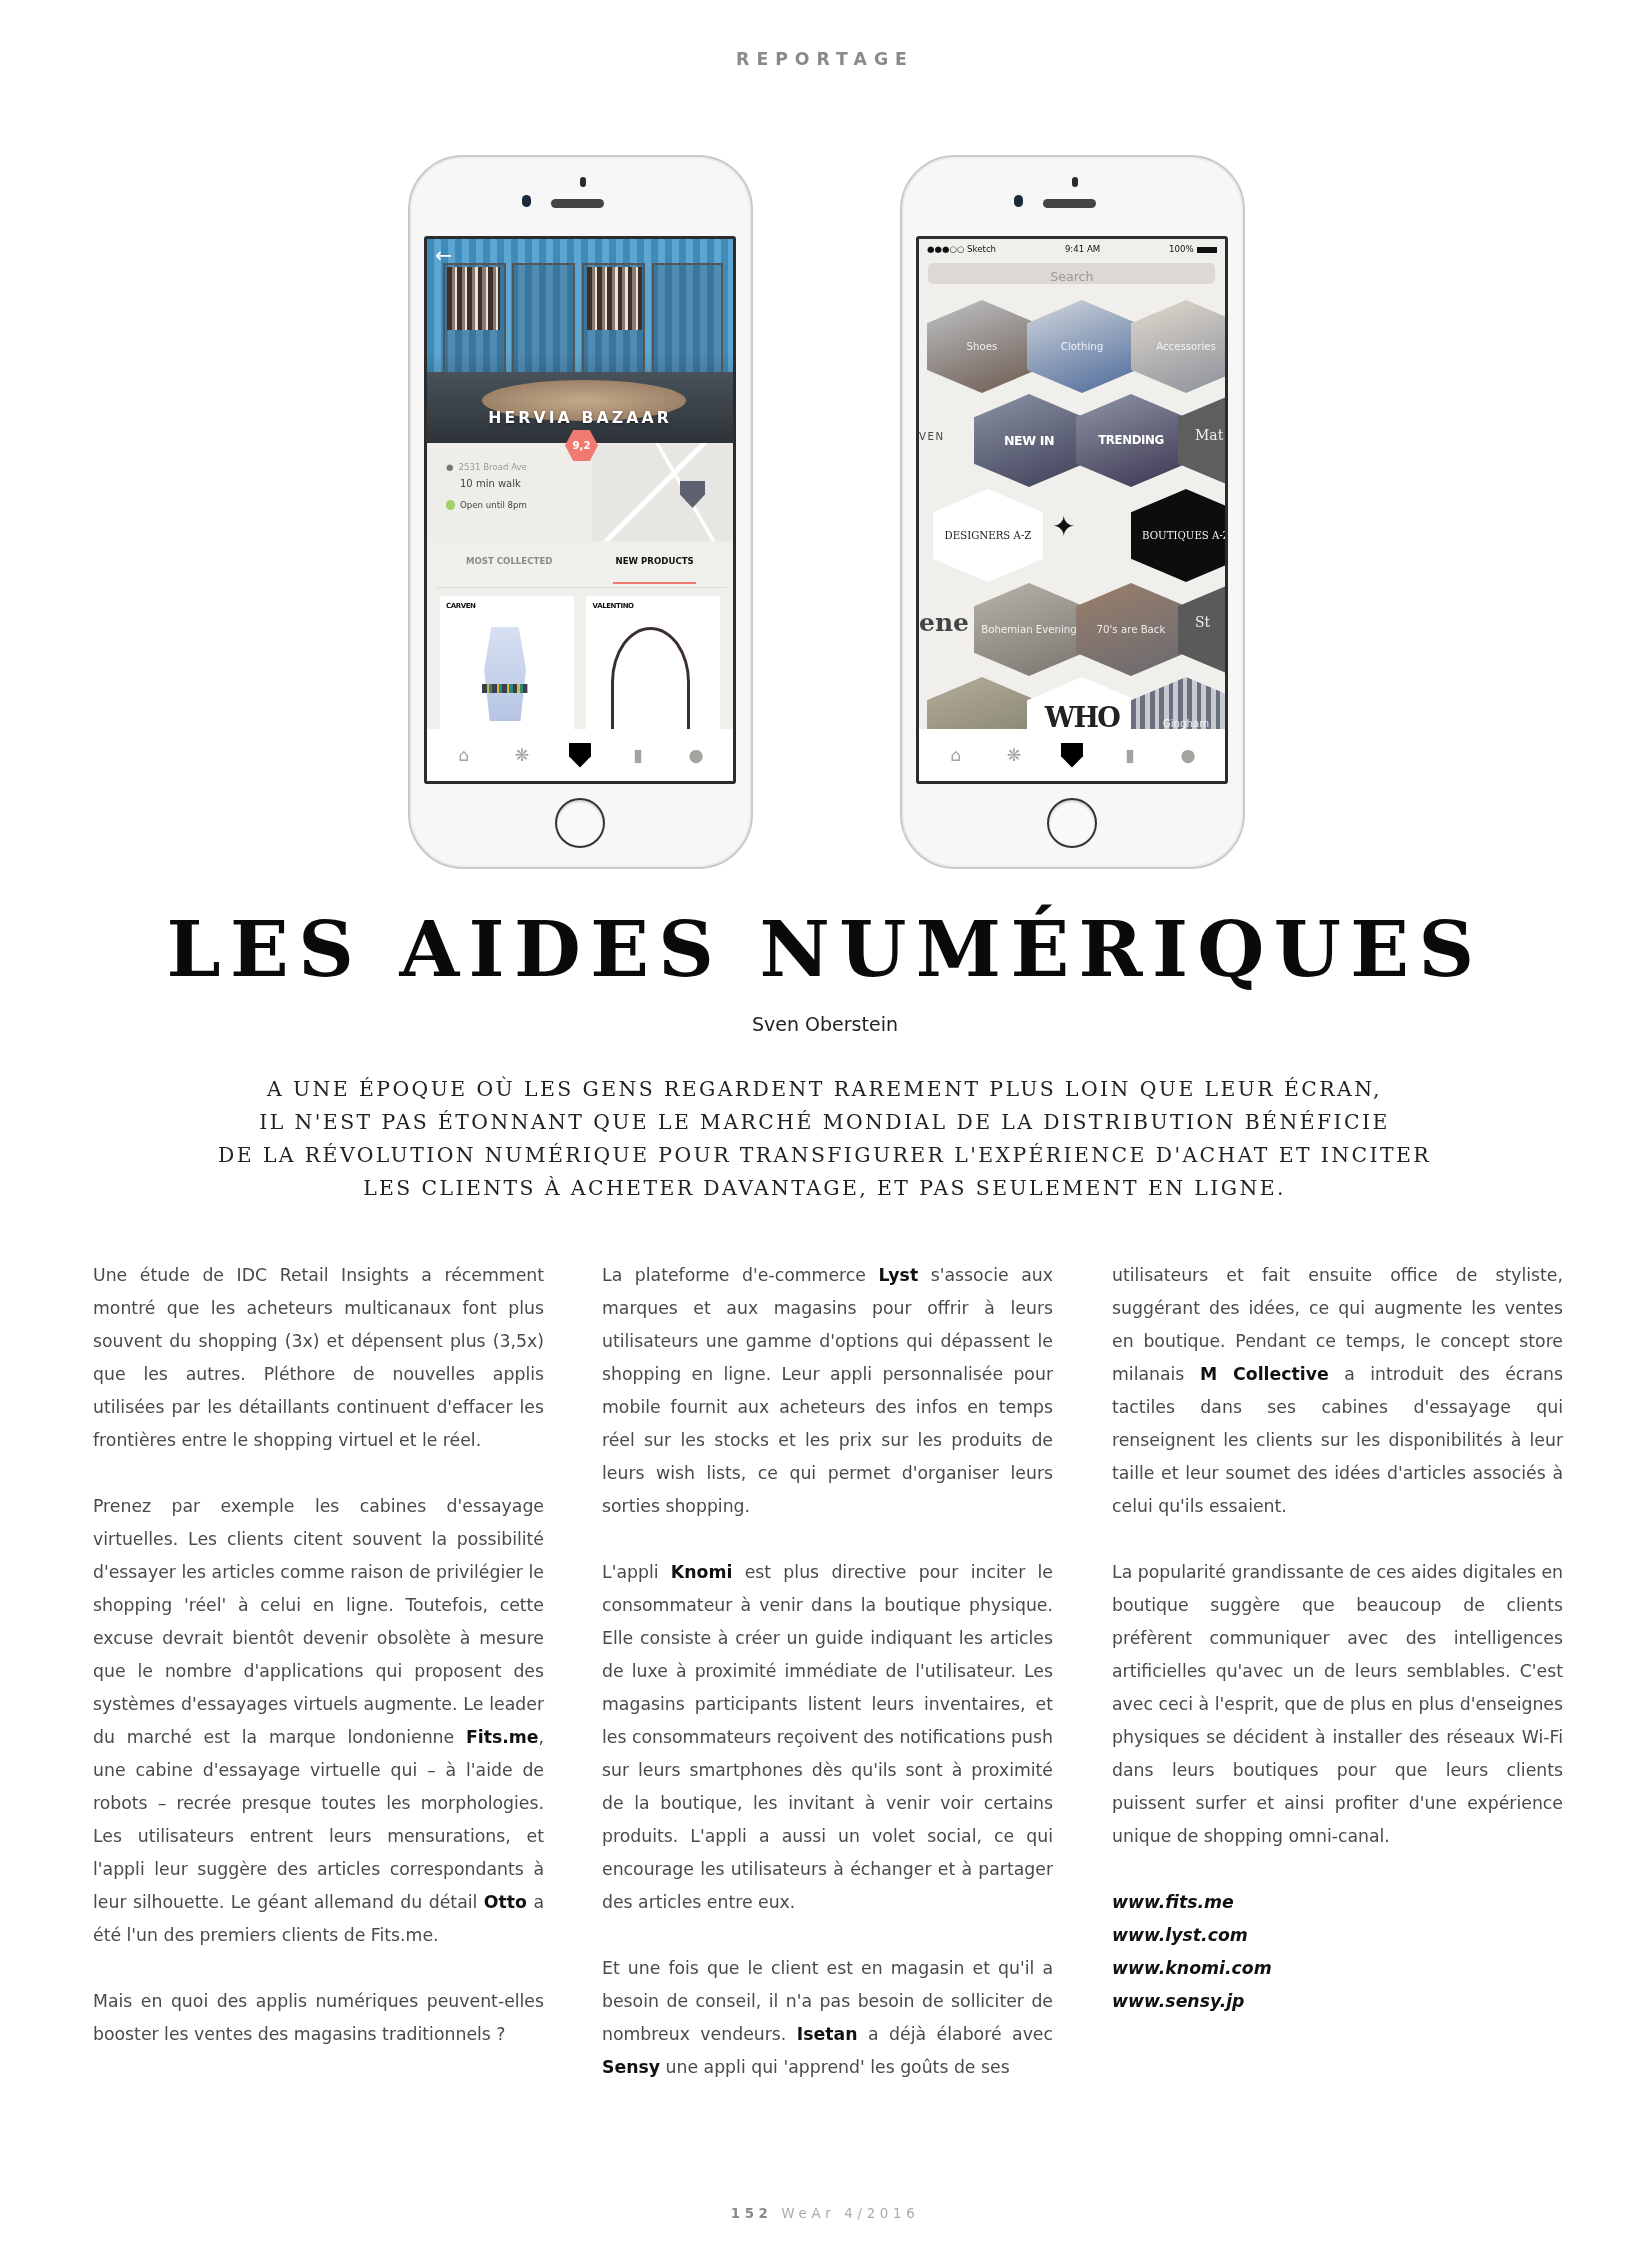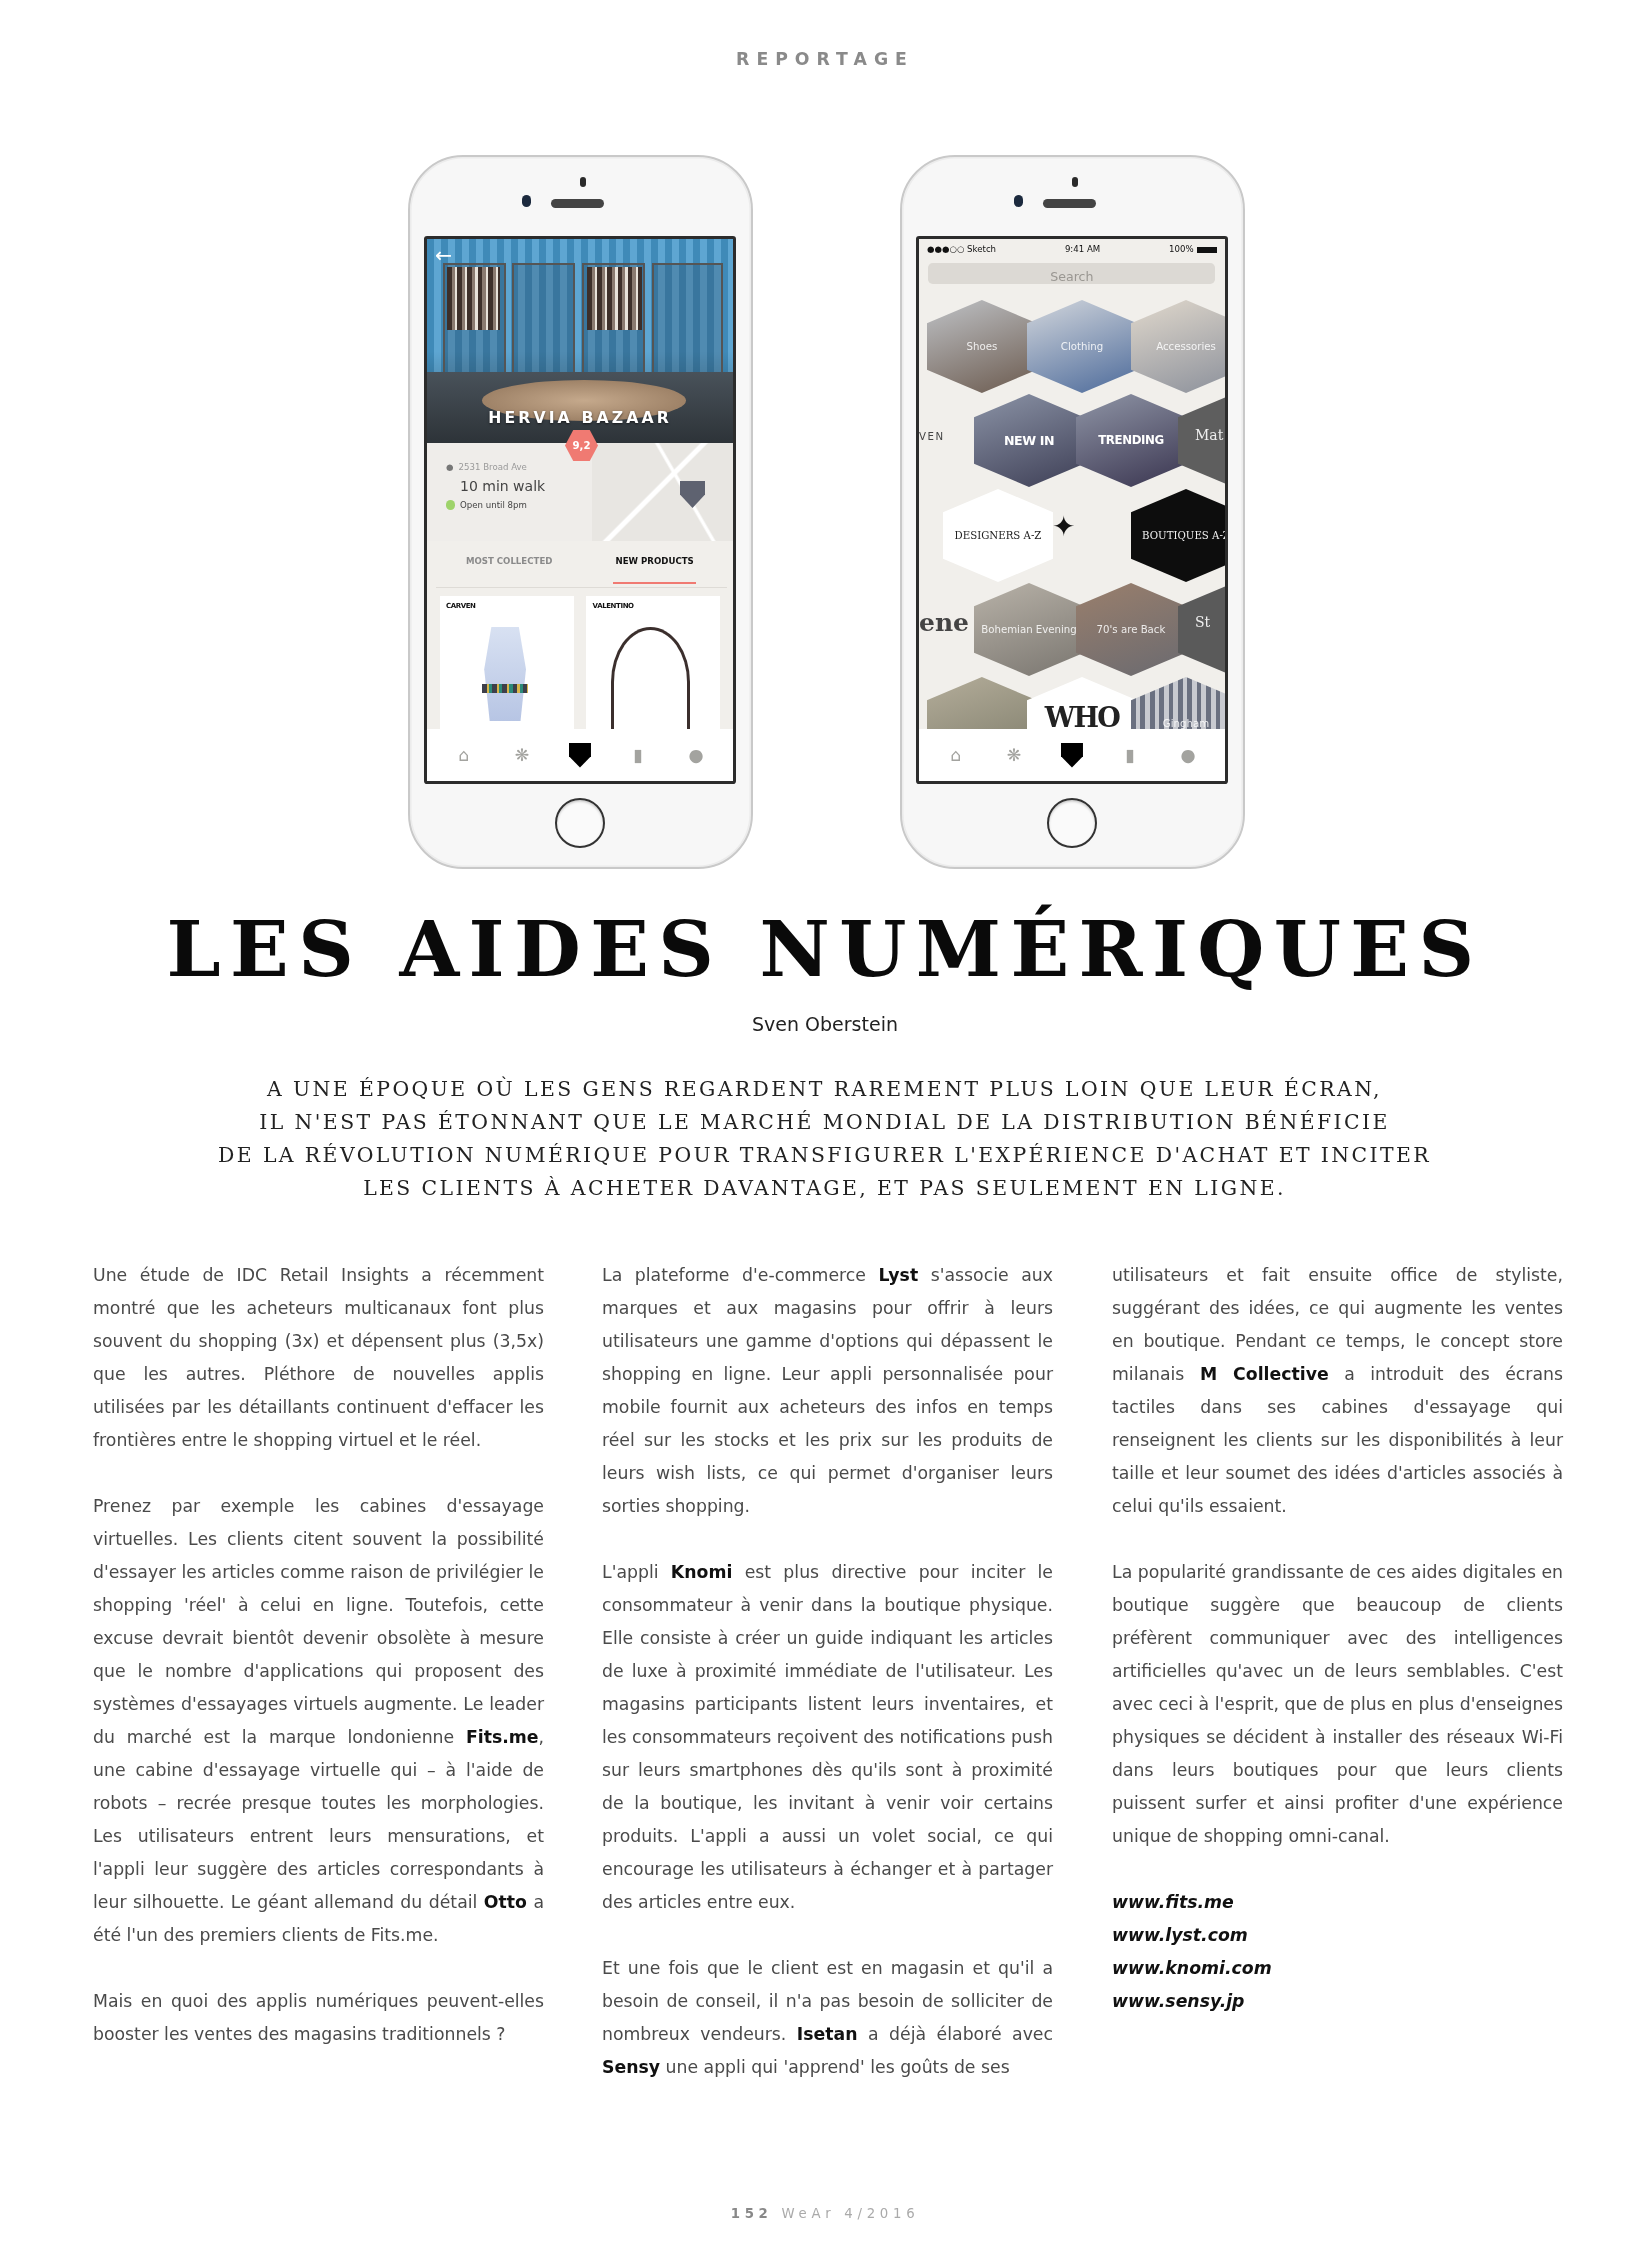--- a/index.html
+++ b/index.html
@@ -58,21 +58,21 @@
   .info { position: absolute; top: 204px; left: 0; width: 100%; height: 98px; background: #efedea; }
   .info .map {
     position: absolute; right: 0; top: 0; width: 141px; height: 98px;
     background:
       linear-gradient(135deg, transparent 45%, #ffffff 46%, #ffffff 48%, transparent 49%),
       linear-gradient(60deg, transparent 60%, #ffffff 61%, #ffffff 62%, transparent 63%),
       #e8e6e2;
   }
   .info .pin { position: absolute; right: 28px; top: 38px; width: 25px; height: 27px; background: #5e6270; clip-path: polygon(0 0,100% 0,100% 50%,50% 100%,0 50%); }
   .info .addr { position: absolute; left: 19px; top: 19px; font-size: 8.6px; color: #9a9a9a; }
-  .info .walk { position: absolute; left: 33px; top: 35px; font-size: 14px; color: #444; }
+  .info .walk { position: absolute; left: 33px; top: 35px; font-size: 10px; color: #444; }
   .info .open { position: absolute; left: 19px; top: 57px; font-size: 8.6px; color: #444; display: flex; align-items: center; gap: 4.7px; }
   .info .dot { width: 9.4px; height: 9.4px; border-radius: 50%; background: #9ed36a; }
   .info .loc-icon { display: inline-block; width: 7.9px; color: #777; margin-right: 4.7px; }
   .tabs { position: absolute; top: 302px; left: 9.4px; width: 291px; height: 47px; border-bottom: 0.8px solid #dedbd6; display: flex; }
   .tabs .tab { flex: 1; text-align: center; font-size: 8.6px; font-weight: bold; line-height: 12.6px; padding-top: 14px; color: #8a8a8a; position: relative; }
   .tabs .tab.active { color: #111; }
   .tabs .tab.active::after { content: ""; position: absolute; left: 31px; right: 31px; bottom: 3.1px; height: 2.4px; background: #f07a72; }
   .cards { position: absolute; top: 357px; left: 12.6px; right: 12.6px; height: 133px; display: flex; gap: 12.6px; }
   .card { flex: 1; background: #fff; position: relative; overflow: hidden; }
   .card .brand { position: absolute; top: 6.3px; left: 6.3px; font-size: 7px; font-weight: bold; color: #111; letter-spacing: -0.4px; }
@@ -201,21 +201,21 @@
     <div class="hex photo" style="left:7.9px;top:61px;background:linear-gradient(160deg,#bfc2c6,#6b5a4e);">Shoes</div>
     <div class="hex photo" style="left:108px;top:61px;background:linear-gradient(160deg,#d2d6dc,#4c6a9a);">Clothing</div>
     <div class="hex photo" style="left:212px;top:61px;background:linear-gradient(160deg,#e0d8cc,#8a8f9a);">Accessories</div>
 
     <div class="edge-text" style="left:0;top:192px;font-size:10.2px;letter-spacing:1.6px;font-family:'DejaVu Sans',sans-serif;">VEN</div>
     <div class="hex bold-label" style="left:55px;top:155px;background:linear-gradient(160deg,#8b93a6,#3e3f56);">NEW IN</div>
     <div class="hex bold-label" style="left:157px;top:155px;background:linear-gradient(160deg,#8f95a6,#3a3550);font-size:11.8px;">TRENDING</div>
     <div class="hex photo" style="left:259px;top:155px;background:#5e5e5e;"></div>
     <div class="edge-text" style="left:276px;top:188px;font-size:14px;color:#eee;">Mat</div>
 
-    <div class="hex white" style="left:24px;top:250px;">DESIGNERS A-Z</div>
+    <div class="hex white" style="left:14px;top:250px;">DESIGNERS A-Z</div>
     <div class="wand" style="left:133px;top:271px;">✦</div>
     <div class="hex black" style="left:212px;top:250px;">BOUTIQUES A-Z</div>
 
     <div class="edge-text" style="left:0px;top:369px;font-size:25px;font-weight:bold;">ene</div>
     <div class="hex photo" style="left:55px;top:344px;background:linear-gradient(160deg,#b8b2a8,#7a7670);">Bohemian Evening</div>
     <div class="hex photo" style="left:157px;top:344px;background:linear-gradient(160deg,#9a7f6c,#6a6a70);">70's are Back</div>
     <div class="hex photo" style="left:259px;top:344px;background:#5a5a5a;"></div>
     <div class="edge-text" style="left:276px;top:375px;font-size:14px;color:#eee;">St</div>
 
     <div class="hex photo" style="left:7.9px;top:438px;background:linear-gradient(160deg,#b4ad9a,#7b7a68);"></div>

